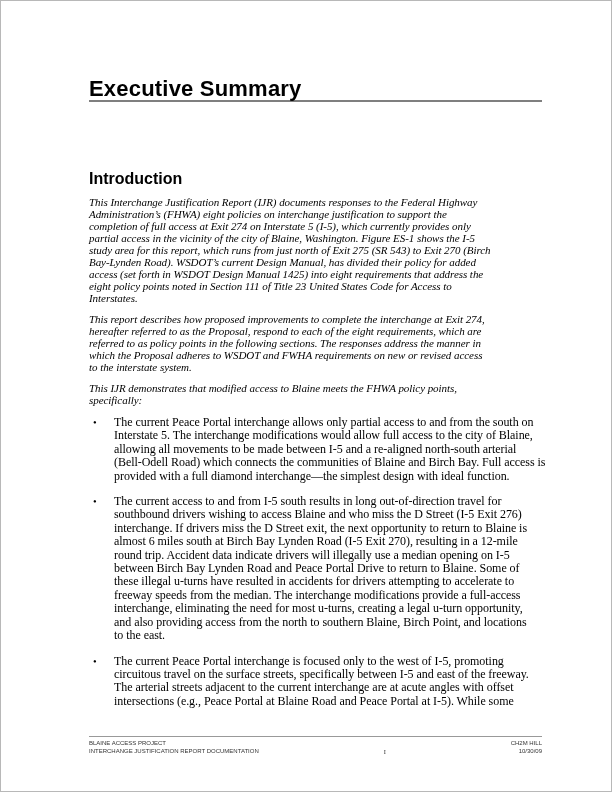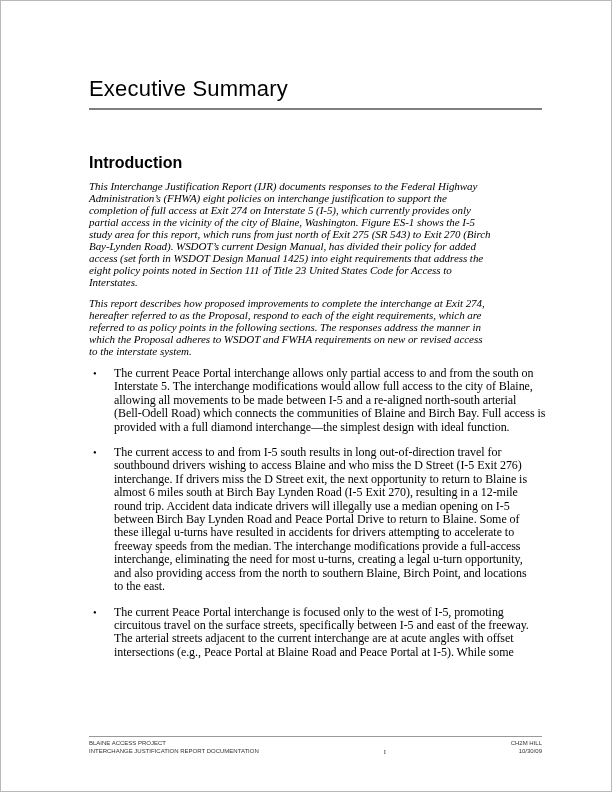--- a/index.html
+++ b/index.html
@@ -15,36 +15,36 @@
     color: #000;
   }
   .content {
     position: absolute;
     left: 88px;
     top: 77px;
     width: 470px;
   }
   .doc-title {
     font-family: "Liberation Sans", "DejaVu Sans", sans-serif;
-    font-weight: normal;
+    font-weight: bold;
     font-size: 22px;
     line-height: 22px;
     letter-spacing: 0.2px;
     margin: 0;
-    padding-bottom: 8px;
+    padding-bottom: 0;
     width: 453px;
     border-bottom: 2px solid #7f7f7f;
     box-sizing: border-box;
   }
   .section-heading {
     font-family: "Liberation Sans", "DejaVu Sans", sans-serif;
     font-weight: bold;
     font-size: 16px;
     line-height: 18px;
-    margin: 44px 0 8px 0;
+    margin: 68px 0 8px 0;
   }
   .para {
     font-size: 11px;
     line-height: 12px;
     letter-spacing: -0.05px;
     white-space: pre-line;
     margin: 0 0 9px 0;
     font-style: italic;
   }
   .bullets {
@@ -108,20 +108,22 @@
 study area for this report, which runs from just north of Exit 275 (SR 543) to Exit 270 (Birch
 Bay-Lynden Road). WSDOT’s current Design Manual, has divided their policy for added
 access (set forth in WSDOT Design Manual 1425) into eight requirements that address the
 eight policy points noted in Section 111 of Title 23 United States Code for Access to
 Interstates.</p>
     <p class="para">This report describes how proposed improvements to complete the interchange at Exit 274,
 hereafter referred to as the Proposal, respond to each of the eight requirements, which are
 referred to as policy points in the following sections. The responses address the manner in
 which the Proposal adheres to WSDOT and FWHA requirements on new or revised access
 to the interstate system.</p>
+    <p class="para">This IJR demonstrates that modified access to Blaine meets the FHWA policy points,
+specifically:</p>
 
     <ul class="bullets">
       <li>
         <span class="bullet-glyph">•</span>
         <span class="li-text">The current Peace Portal interchange allows only partial access to and from the south on
 Interstate 5. The interchange modifications would allow full access to the city of Blaine,
 allowing all movements to be made between I-5 and a re-aligned north-south arterial
 (Bell-Odell Road) which connects the communities of Blaine and Birch Bay. Full access is
 provided with a full diamond interchange—the simplest design with ideal function.</span>
       </li>

